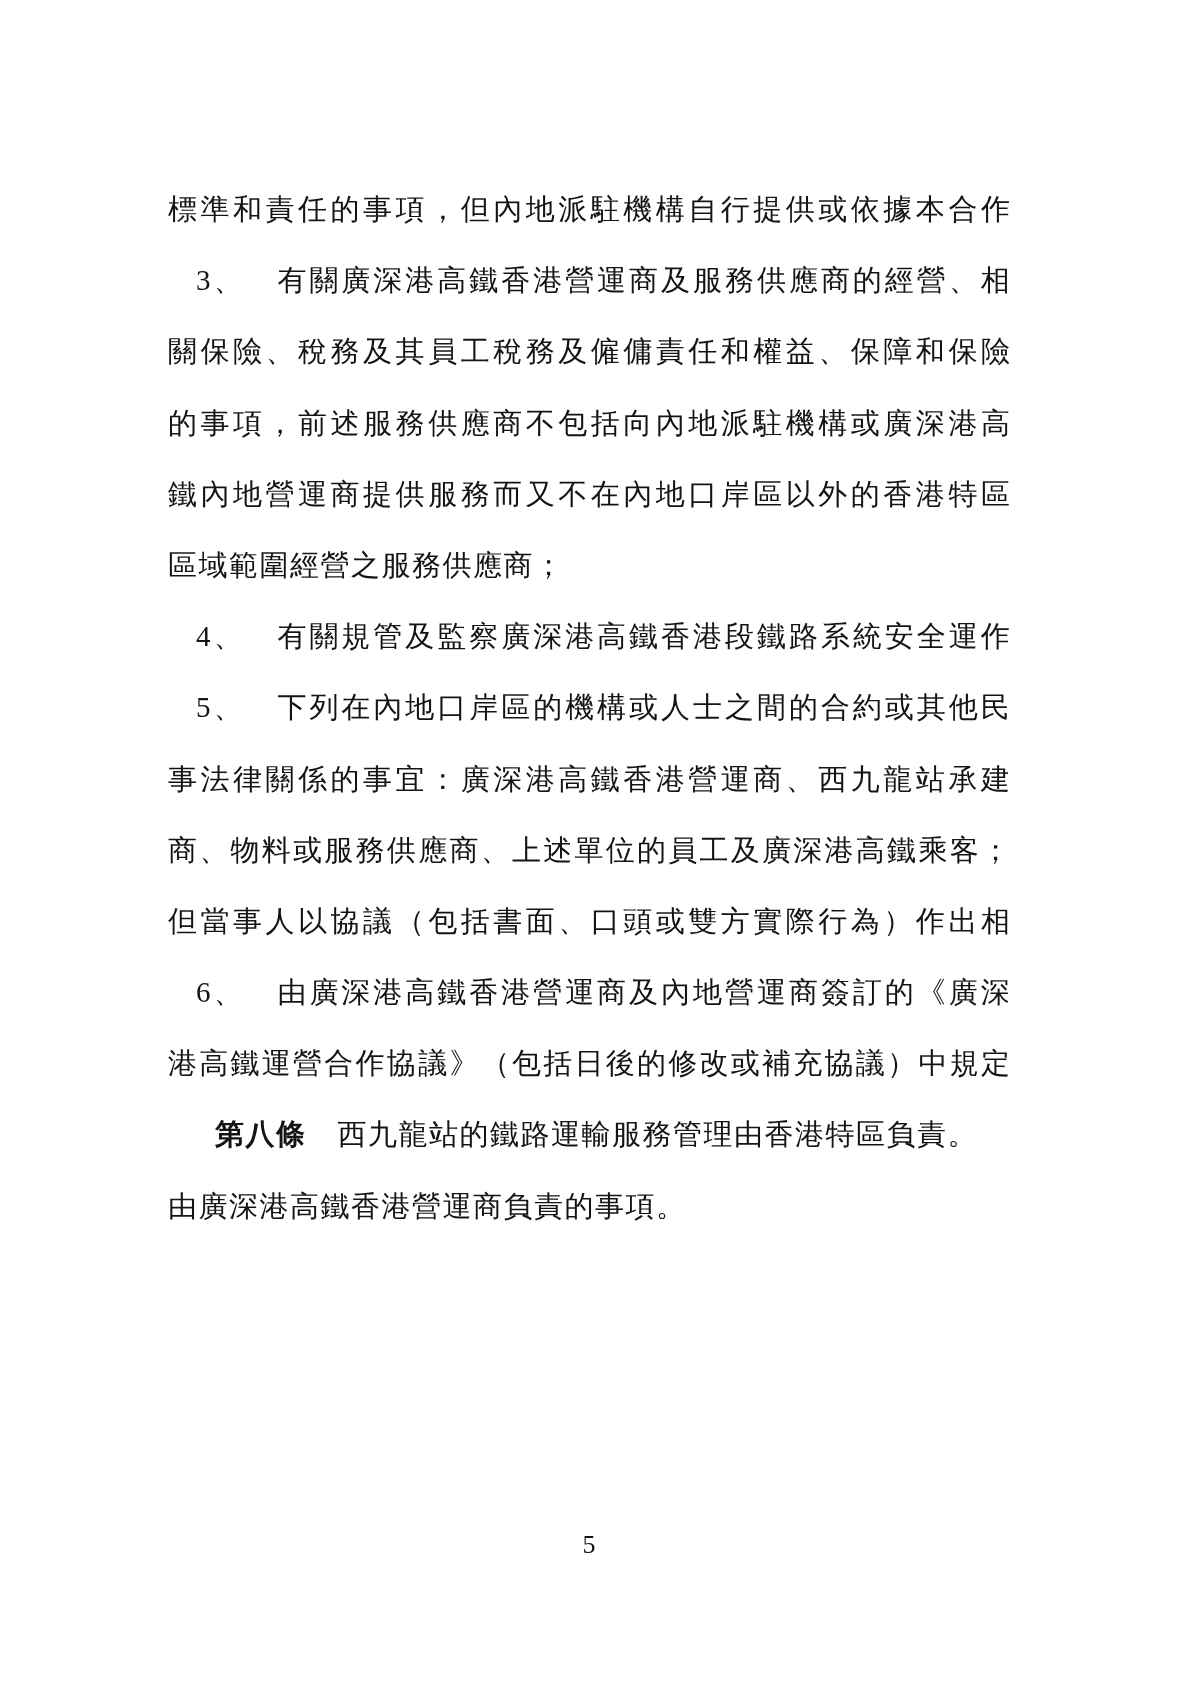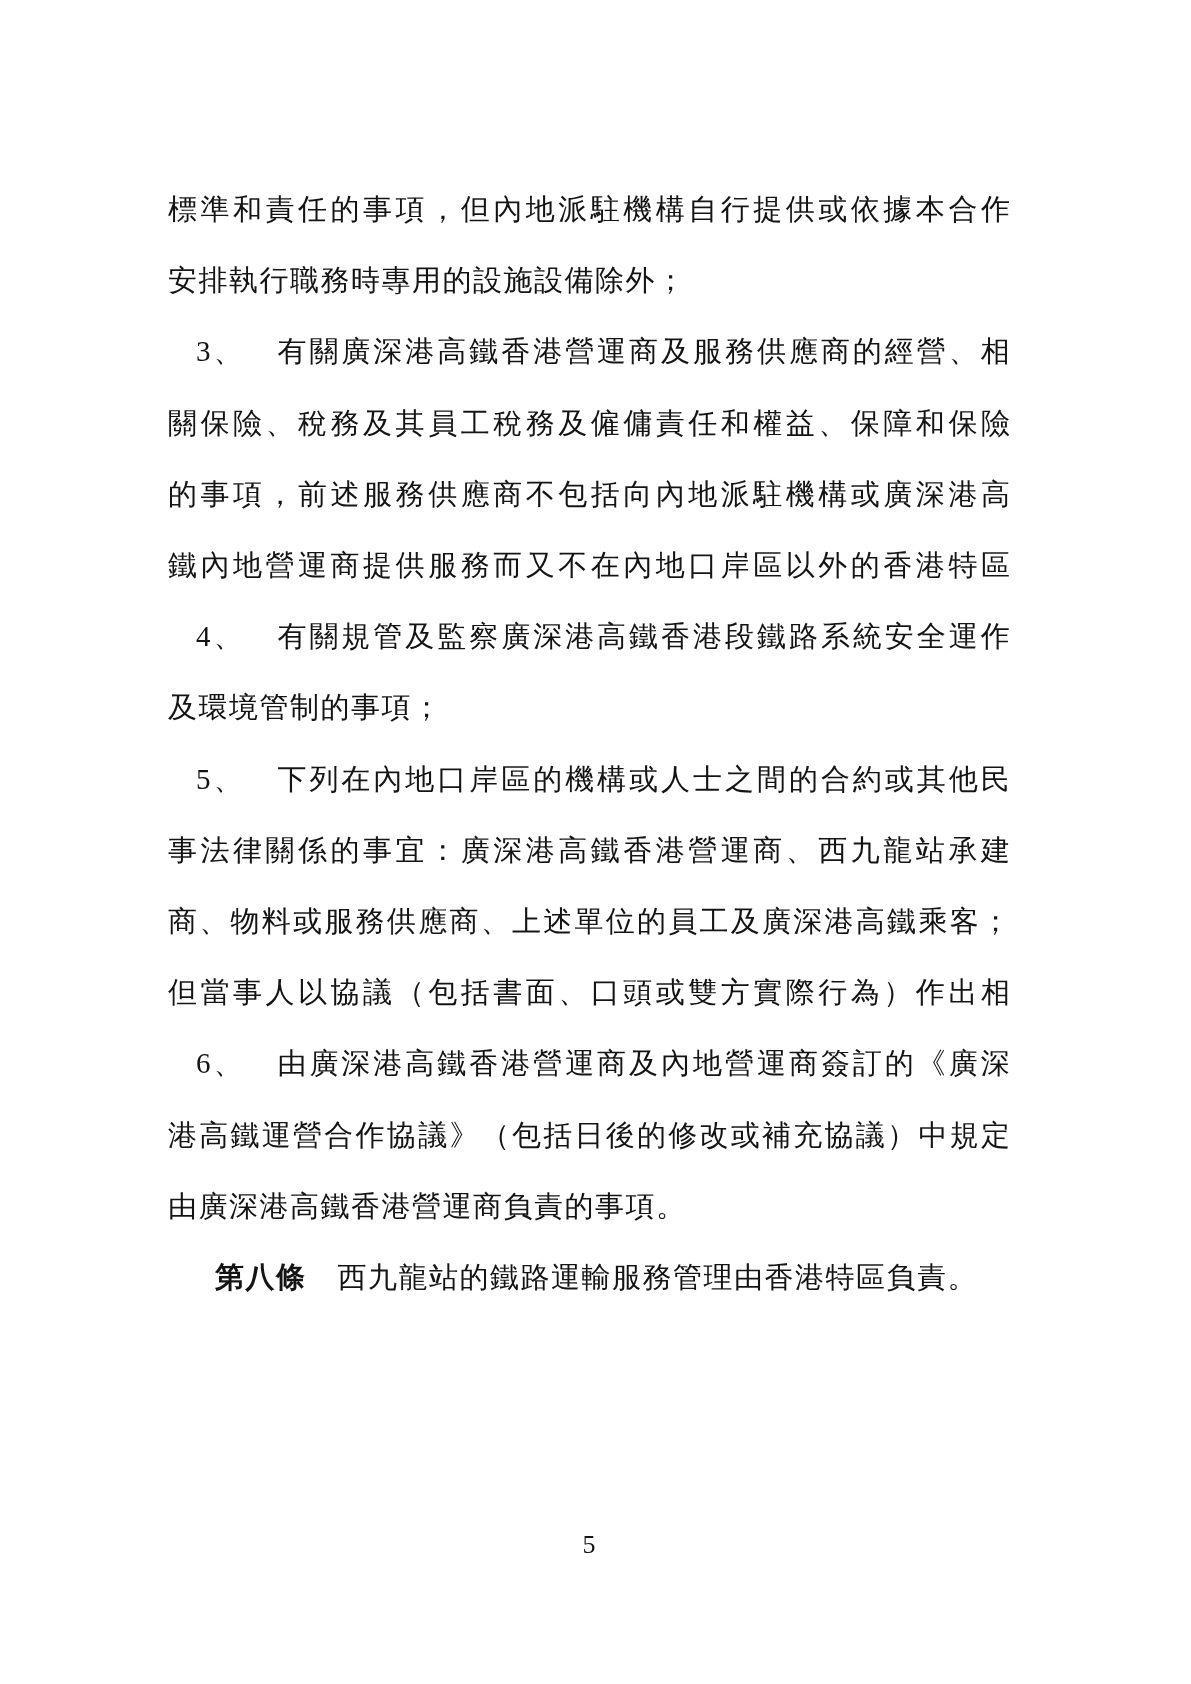--- a/index.html
+++ b/index.html
@@ -81,21 +81,20 @@
         <span>行</span>
         <span>提</span>
         <span>供</span>
         <span>或</span>
         <span>依</span>
         <span>據</span>
         <span>本</span>
         <span>合</span>
         <span>作</span>
       </div>
-    <div class="line">安排執行職務時專用的設施設備除外；</div>
 
     <div class="line j first">
         <span>3</span>
         <span>、</span>
         <span>　</span>
         <span>有</span>
         <span>關</span>
         <span>廣</span>
         <span>深</span>
         <span>港</span>
@@ -195,20 +194,21 @@
         <span>岸</span>
         <span>區</span>
         <span>以</span>
         <span>外</span>
         <span>的</span>
         <span>香</span>
         <span>港</span>
         <span>特</span>
         <span>區</span>
       </div>
+    <div class="line">區域範圍經營之服務供應商；</div>
 
     <div class="line j first">
         <span>4</span>
         <span>、</span>
         <span>　</span>
         <span>有</span>
         <span>關</span>
         <span>規</span>
         <span>管</span>
         <span>及</span>
@@ -224,21 +224,20 @@
         <span>段</span>
         <span>鐵</span>
         <span>路</span>
         <span>系</span>
         <span>統</span>
         <span>安</span>
         <span>全</span>
         <span>運</span>
         <span>作</span>
       </div>
-    <div class="line">及環境管制的事項；</div>
 
     <div class="line j first">
         <span>5</span>
         <span>、</span>
         <span>　</span>
         <span>下</span>
         <span>列</span>
         <span>在</span>
         <span>內</span>
         <span>地</span>
@@ -397,22 +396,22 @@
         <span>或</span>
         <span>補</span>
         <span>充</span>
         <span>協</span>
         <span>議</span>
         <span>）</span>
         <span>中</span>
         <span>規</span>
         <span>定</span>
       </div>
-    <div class="line">由廣深港高鐵香港營運商負責的事項。</div>
-
     <div class="line art">
       <span class="art-label">第八條</span><span class="art-text">西九龍站的鐵路運輸服務管理由香港特區負責。</span>
     </div>
 
+    <div class="line">由廣深港高鐵香港營運商負責的事項。</div>
+
   </section>
 
   <div class="pageno">5</div>
 </main>
 
 </body></html>

